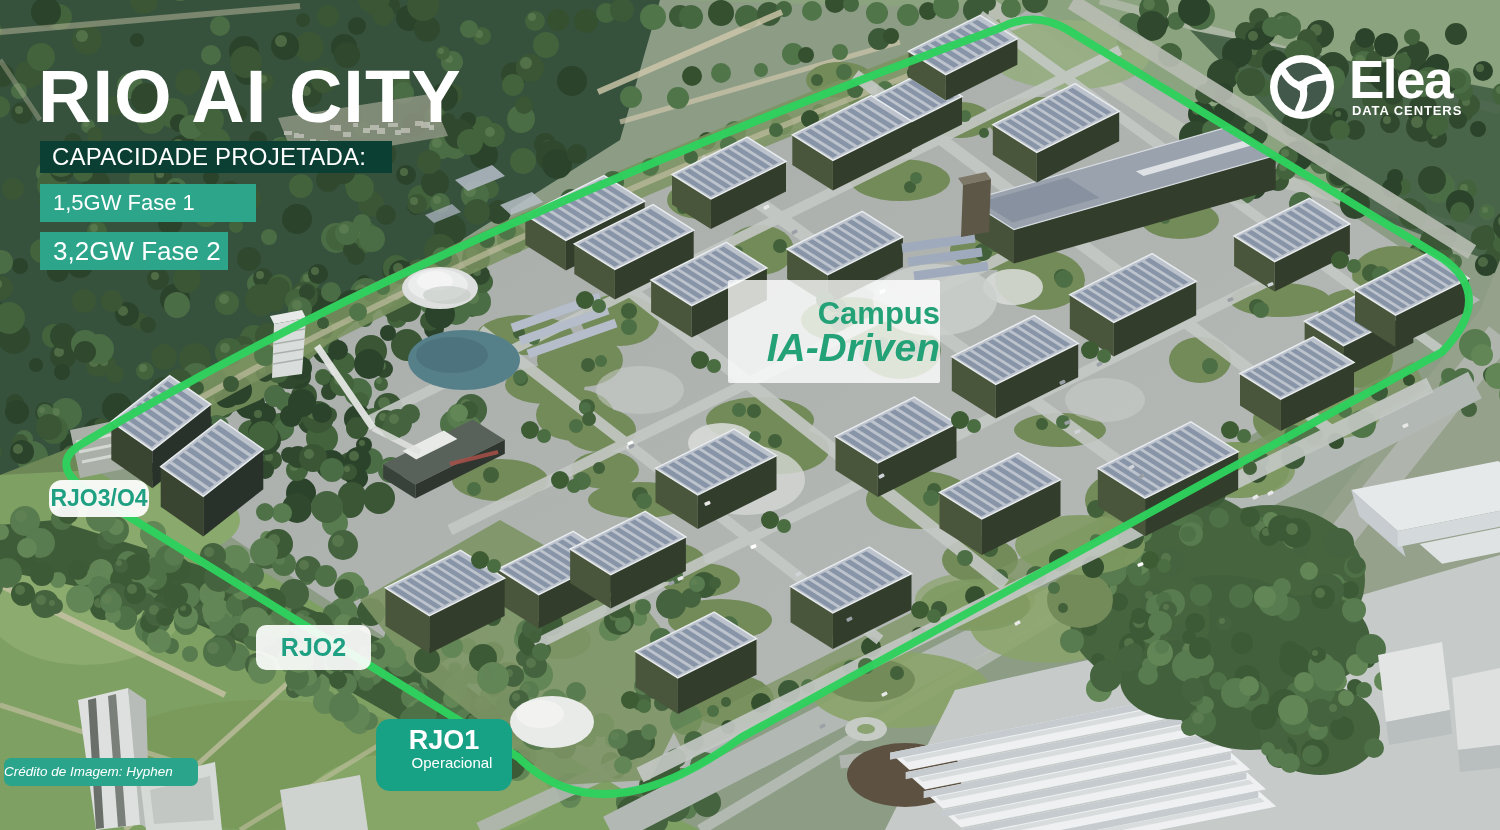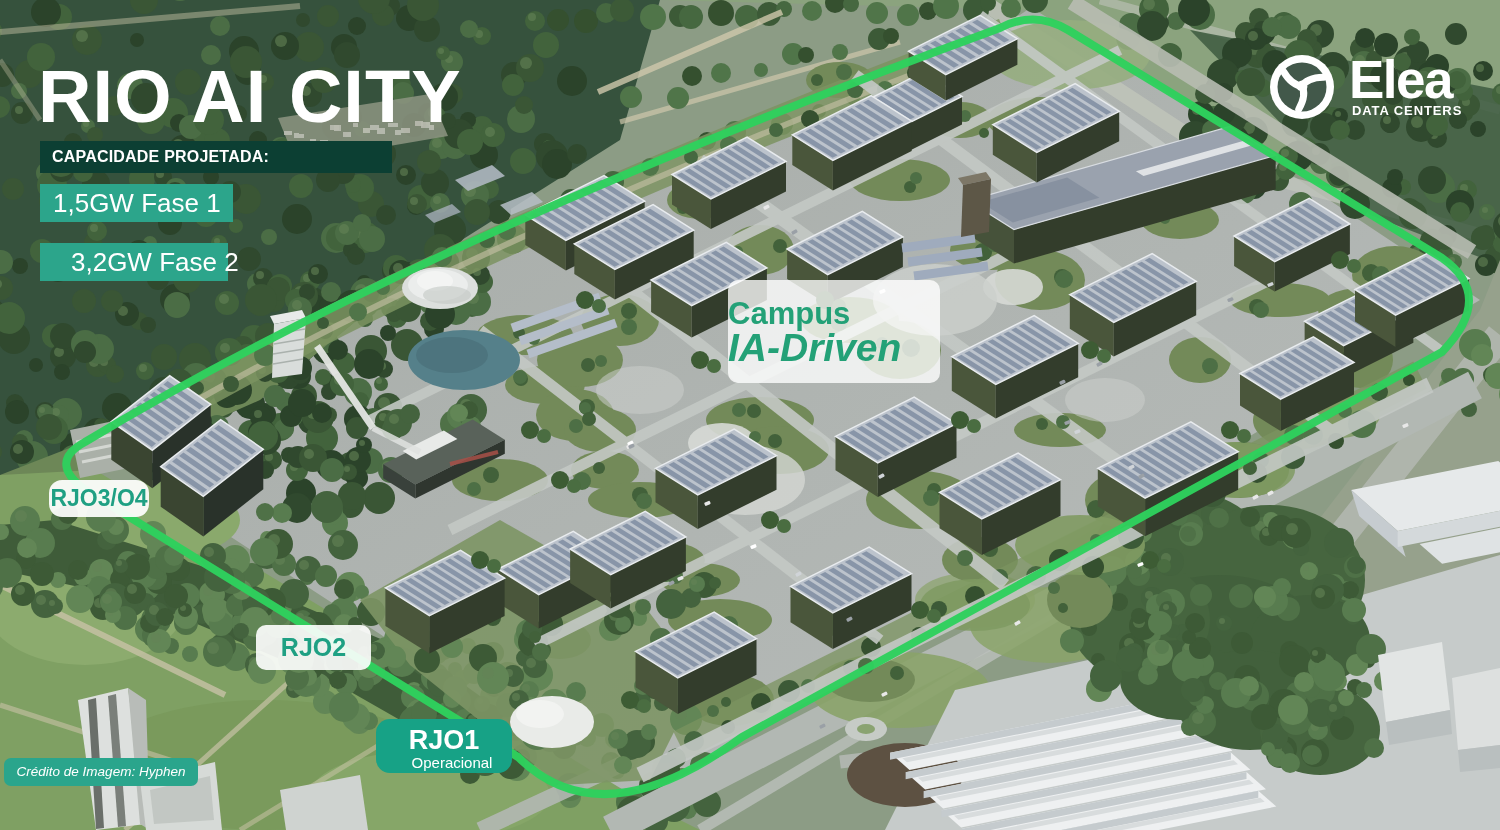--- a/index.html
+++ b/index.html
@@ -2279,41 +2279,41 @@
 <rect x="1227" y="299" width="6" height="3.5" rx="1" fill="#9aa0a6" transform="rotate(-20 1227 299)"></rect>
 <rect x="1059" y="382" width="6" height="3.5" rx="1" fill="#9aa0a6" transform="rotate(-26 1059 382)"></rect>
 <rect x="677" y="578" width="6" height="3.5" rx="1" fill="#e8e8e8" transform="rotate(-24 677 578)"></rect>
 </g>
 
 <path d="M 85,442 Q 420,240 1000,28 Q 1035,10 1068,30 L 1442,258 Q 1496,296 1442,352 L 742,737 Q 602,840 518,757 L 84,489 Q 48,462 85,442 Z" fill="none" stroke="#2ed15d" stroke-width="8" stroke-linejoin="round" opacity="0.97"></path>
 </svg>
 
 <div class="abs" style="left:38px; top:46px; color:#ffffff; font-size:74px; font-weight:bold; letter-spacing:1px; white-space:nowrap;margin-top:8px;">RIO AI CITY</div>
 
-<div class="abs" style="left:40px; top:141px; width:352px; height:32px; background:#0c3f33; color:#ffffff; font-size:16px; font-weight:bold; line-height:32px; padding-left:12px; letter-spacing:0.2px; white-space:nowrap;">CAPACIDADE PROJETADA:</div>
-
-<div class="abs" style="left:40px; top:184px; width:193px; height:38px; background:#2ca58b; color:#ffffff; font-size:26px; line-height:38px; padding-left:13px; white-space:nowrap;">1,5GW Fase 1</div>
-
-<div class="abs" style="left:40px; top:243px; width:188px; height:38px; background:#2ca58b; color:#ffffff; font-size:26px; line-height:38px; padding-left:31px; white-space:nowrap;">3,2GW Fase 2</div>
-
-<div class="abs" style="left:728px; top:280px; width:212px; height:103px; background:rgba(255,255,255,0.78); border-radius:10px; color:#23a177; text-align:left; padding-top:17px;">
+<div class="abs" style="left:40px; top:141px; width:352px; height:32px; background:#0c3f33; color:#ffffff; font-size:24px; font-weight:normal; line-height:32px; padding-left:12px; letter-spacing:0.2px; white-space:nowrap;">CAPACIDADE PROJETADA:</div>
+
+<div class="abs" style="left:40px; top:184px; width:216px; height:38px; background:#2ca58b; color:#ffffff; font-size:22px; line-height:38px; padding-left:13px; white-space:nowrap;">1,5GW Fase 1</div>
+
+<div class="abs" style="left:40px; top:232px; width:188px; height:38px; background:#2ca58b; color:#ffffff; font-size:26px; line-height:38px; padding-left:13px; white-space:nowrap;">3,2GW Fase 2</div>
+
+<div class="abs" style="left:728px; top:280px; width:212px; height:103px; background:rgba(255,255,255,0.78); border-radius:2px; color:#23a177; text-align:right; padding-top:17px;">
 <div style="font-size:31px; font-weight:bold; line-height:34px;">Campus</div>
 <div style="font-size:39px; font-weight:bold; font-style:italic; line-height:34px;">IA-Driven</div>
 </div>
 
 <div class="abs" style="left:49px; top:480px; width:100px; height:37px; background:rgba(255,255,255,0.92); border-radius:13px; color:#1fa083; font-size:23px; font-weight:bold; text-align:center; line-height:37px;">RJO3/O4</div>
 
 <div class="abs" style="left:256px; top:625px; width:115px; height:45px; background:rgba(255,255,255,0.9); border-radius:10px; color:#1fa083; font-size:25px; font-weight:bold; text-align:center; line-height:45px;">RJO2</div>
 
-<div class="abs" style="left:376px; top:719px; width:136px; height:54px; background:#17a286; border-radius:14px; color:#ffffff; text-align:center; padding-top:7px;">
+<div class="abs" style="left:376px; top:719px; width:136px; height:72px; background:#17a286; border-radius:14px; color:#ffffff; text-align:center; padding-top:7px;">
 <div style="font-size:27px; font-weight:bold; line-height:28px;">RJO1</div>
 <div style="font-size:15px; line-height:18px;padding-left:16px;">Operacional</div>
 </div>
 
-<div class="abs" style="left:4px; top:758px; width:194px; height:28px; background:#2aa58c; border-radius:7px; color:#ffffff; font-size:13.5px; font-style:italic; text-align:center; line-height:28px;">Crédito de Imagem: Hyphen</div>
+<div class="abs" style="left:4px; top:758px; width:194px; height:28px; background:#2aa58c; border-radius:7px; color:#ffffff; font-size:13.5px; font-style:italic; line-height:28px;">Crédito de Imagem: Hyphen</div>
 
 <div class="abs" style="left:1262px; top:46px; width:240px; height:80px;">
 <svg width="240" height="80" viewBox="0 0 240 80">
 
 <g>
 <circle cx="40" cy="41" r="32" fill="#ffffff"></circle>
 <circle cx="40" cy="41" r="24.5" fill="#42584a"></circle>
 <g stroke="#ffffff" stroke-width="7" fill="none" stroke-linecap="round" transform="rotate(-12 40 40)">
 <path d="M 40,38 Q 43,50 32,62"></path>
 <path d="M 40,38 Q 43,50 32,62" transform="rotate(120 40 40)"></path>

